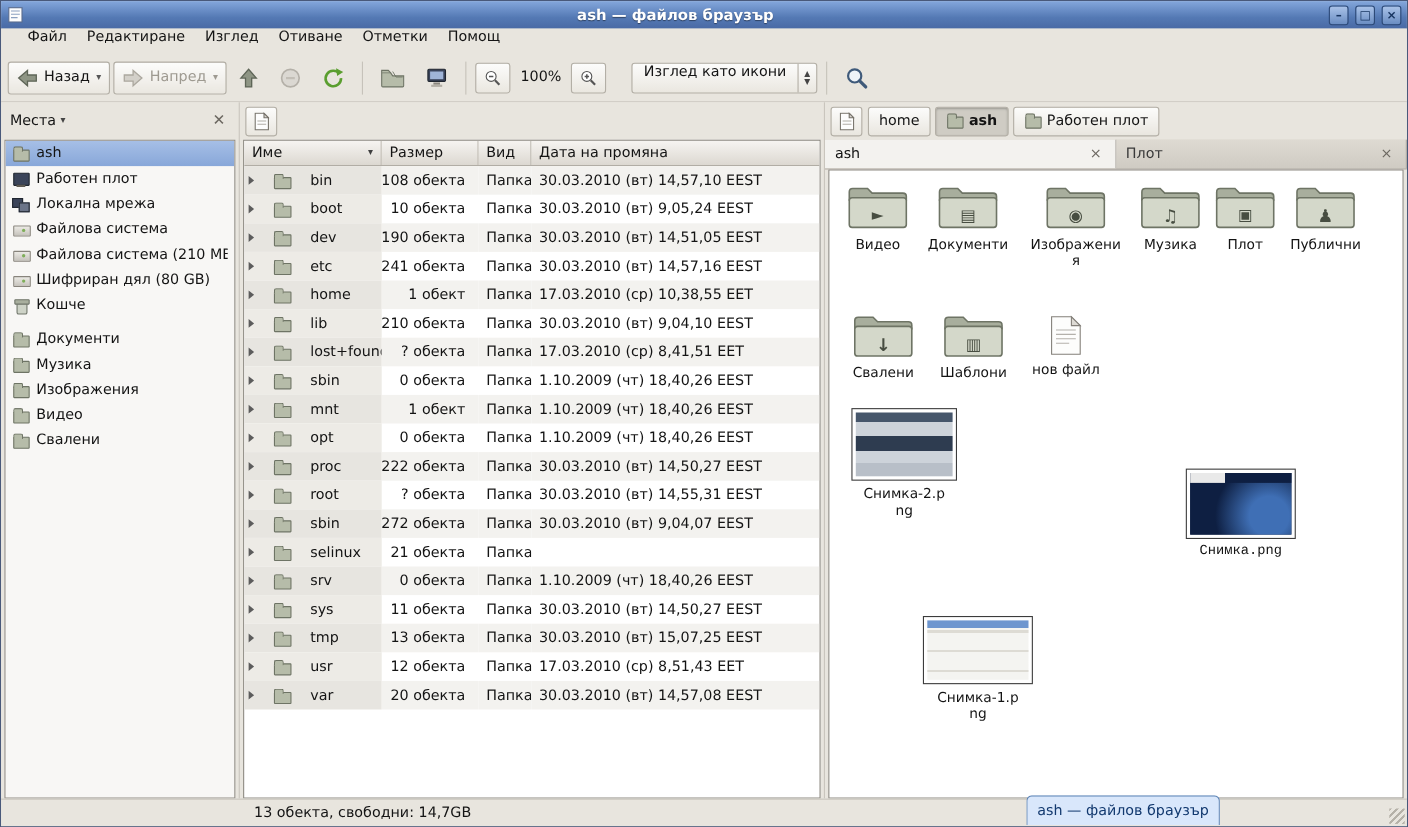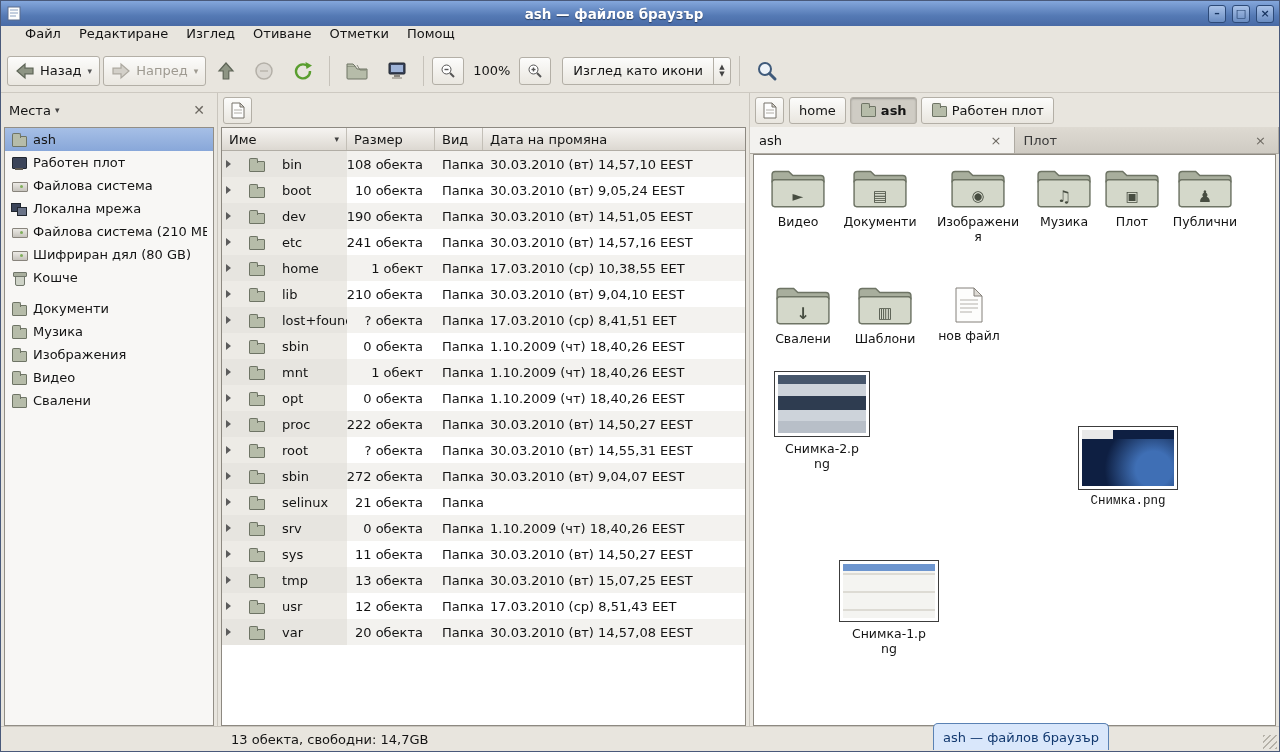--- a/index.html
+++ b/index.html
@@ -21,21 +21,21 @@
 
   
   .toolbar{height:44px;flex:none;display:flex;align-items:center;padding:0 6px;gap:3px;background:#e8e5de;border-bottom:1px solid #cdc9c1}
   .tbtn{display:flex;align-items:center;gap:5px;padding:5px 7px;border-radius:3px;border:1px solid transparent;cursor:default}
   .tbtn.raised{border:1px solid #b3afa6;background:linear-gradient(#fcfcfb,#eae7e0)}
   .tbtn .lbl{white-space:nowrap}
   .tbtn .drop{font-size:9px;color:#555;margin-left:1px}
   .tbtn.disabled .lbl,.tbtn.disabled .drop{color:#9e9a91}
   .tsep{width:1px;height:30px;background:#c6c2ba;margin:0 5px;flex:none}
   .zoomlbl{padding:0 6px;white-space:nowrap}
-  .combo{display:flex;align-items:center;border:1px solid #b3afa6;border-radius:3px;background:linear-gradient(#fcfcfb,#eae7e0);height:28px;margin-left:8px;cursor:default}
+  .combo{display:flex;border:1px solid #b3afa6;border-radius:3px;background:linear-gradient(#fcfcfb,#eae7e0);height:28px;margin-left:20px;cursor:default}
   .combo .cval{padding:0 10px;white-space:nowrap}
   .combo .spin{width:17px;align-self:stretch;border-left:1px solid #b3afa6;display:flex;flex-direction:column;align-items:center;justify-content:center;font-size:7px;line-height:7px;color:#444}
 
   
   .main{flex:1;min-height:0;display:flex;background:#e8e5de}
   .pane{display:flex;flex-direction:column;min-width:0}
   .pane-top{height:34px;flex:none;display:flex;align-items:center;gap:5px;padding:3px 5px}
   .small-btn{width:29px;height:27px;flex:none;border:1px solid #b3afa6;border-radius:3px;background:linear-gradient(#fcfcfb,#e9e6df);display:flex;align-items:center;justify-content:center;cursor:default}
 
   
@@ -277,27 +277,27 @@
             <span class="pic folder"></span>
             <span class="place-label">ash</span>
           </div>
 
           <div class="place">
             <span class="pic desktop"></span>
             <span class="place-label">Работен плот</span>
           </div>
 
           <div class="place">
+            <span class="pic network"></span>
+            <span class="place-label">Локална мрежа</span>
+          </div>
+
+          <div class="place">
             <span class="pic drive"></span>
             <span class="place-label">Файлова система</span>
-          </div>
-
-          <div class="place">
-            <span class="pic network"></span>
-            <span class="place-label">Локална мрежа</span>
           </div>
 
           <div class="place">
             <span class="pic drive"></span>
             <span class="place-label">Файлова система (210 MB)</span>
           </div>
 
           <div class="place">
             <span class="pic drive"></span>
             <span class="place-label">Шифриран дял (80 GB)</span>

